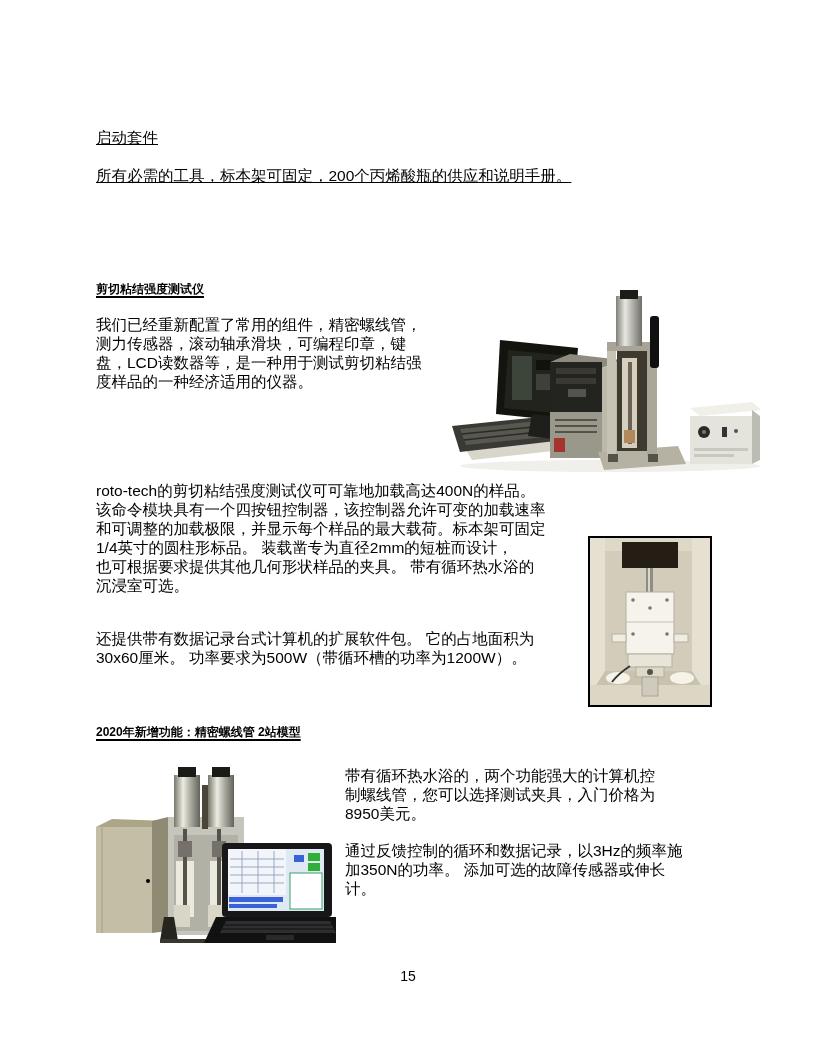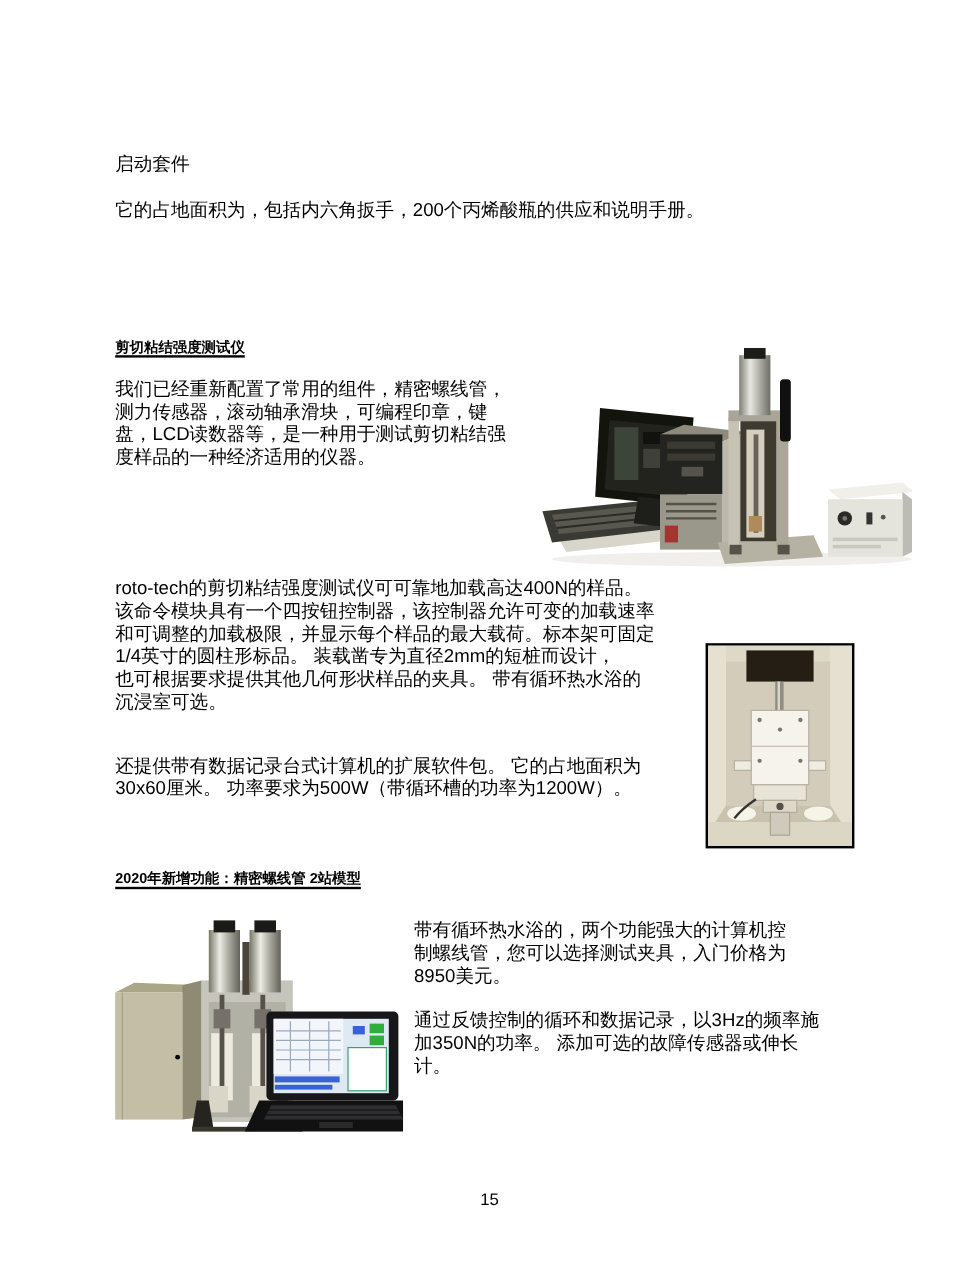--- a/index.html
+++ b/index.html
@@ -39,31 +39,30 @@
     border: 2px solid #000000;
     background: #f2efe6;
   }
   #page-number {
     position: absolute;
     left: 0;
     width: 100%;
     text-align: center;
     font-size: 14px;
     color: #000;
-    margin-top: 23px;
   }
 </style>
 </head>
 <body>
 
 <div class="page">
 
-  <div class="textblock" style="left:96px; top:109px; width:620px;">
+  <div class="textblock" style="left:96px; top:109px; width:620px;text-decoration:underline;">
     <div>启动套件</div>
-    <div>它的占地面积为，包括内六角扳手，200个丙烯酸瓶的供应和说明手册。</div>
+    <div>所有必需的工具，标本架可固定，200个丙烯酸瓶的供应和说明手册。</div>
   </div>
 
 
   <div class="heading" style="left:96px; top:281px;">剪切粘结强度测试仪</div>
 
   <div class="textblock" style="left:96px; top:315px; width:380px;">我们已经重新配置了常用的组件，精密螺线管，
 测力传感器，滚动轴承滑块，可编程印章，键
 盘，LCD读数器等，是一种用于测试剪切粘结强
 度样品的一种经济适用的仪器。</div>
 

